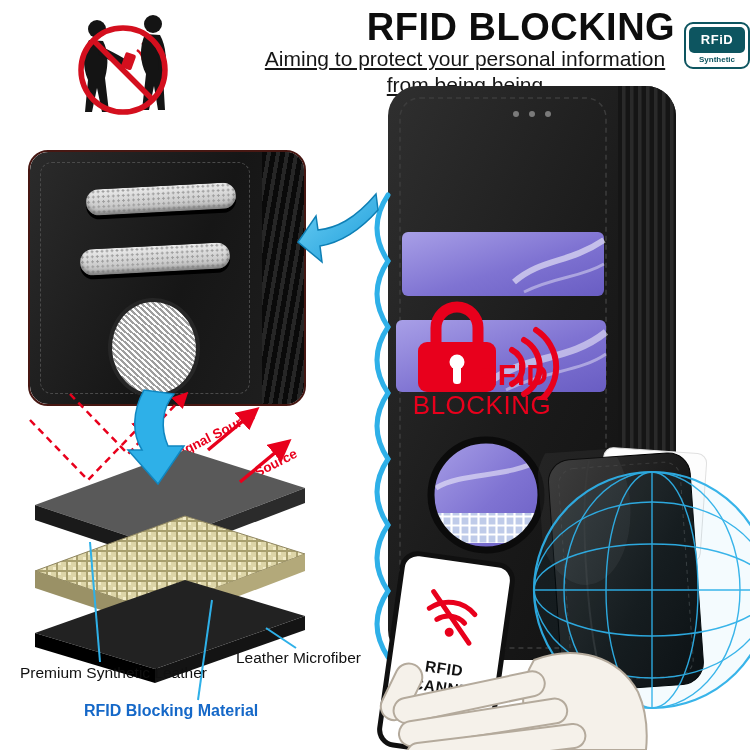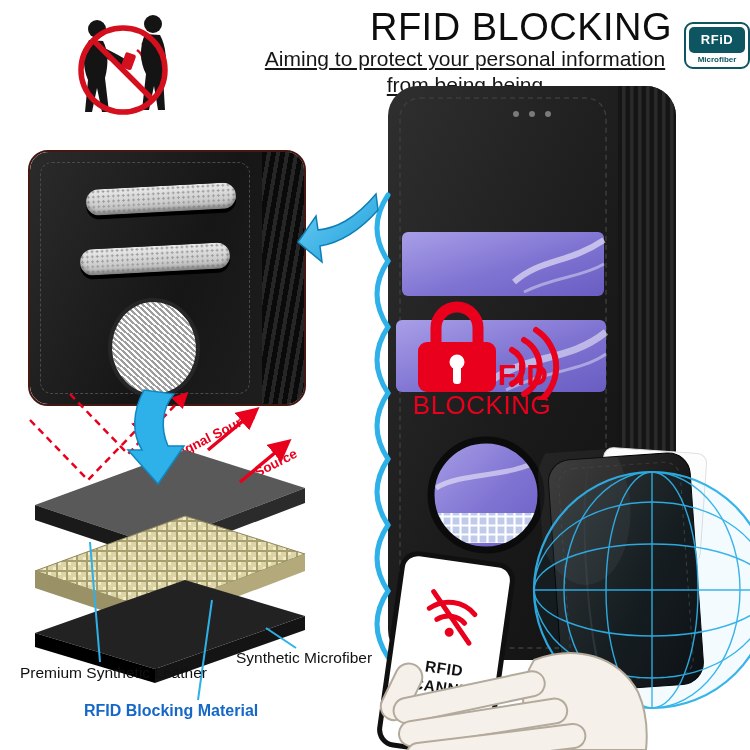--- a/index.html
+++ b/index.html
@@ -1,21 +1,21 @@
 <!DOCTYPE html>
 <html><head>
 <meta charset="utf-8">
 <style>
   html,body{margin:0;padding:0;background:#fff;}
   .canvas{position:relative;width:750px;height:750px;background:#fff;overflow:hidden;
           font-family:"Liberation Sans", sans-serif;color:#111;}
   .abs{position:absolute;}
 
   
-  .title{left:356px;top:6px;width:330px;text-align:center;font-size:38px;font-weight:400;
+  .title{left:356px;top:6px;width:330px;text-align:center;font-size:38px;font-weight:700;
          letter-spacing:.5px;color:#0d0d0d;white-space:nowrap;}
   .subtitle{left:225px;top:46px;width:480px;text-align:center;font-size:21px;line-height:1.22;color:#161616;text-decoration:underline;}
   .badge{left:684px;top:22px;width:56px;border:2px solid #0d5560;border-radius:9px;padding:3px;
          background:#fff;text-align:center;box-sizing:content-box;}
   .badge-top{background:#0d5560;color:#fff;border-radius:5px;font-weight:bold;font-size:13px;
              line-height:26px;letter-spacing:.5px;}
   .badge-bottom{color:#0d5560;font-size:8px;font-weight:bold;margin-top:2px;}
 
   
   .ovl1{left:460px;top:358px;width:104px;text-align:center;font-size:30px;font-weight:900;
@@ -82,21 +82,21 @@
     <line x1="48" y1="36" x2="108" y2="96" stroke="#d40f1e" stroke-width="5.5"></line>
   </svg>
 
   <div class="abs title">RFID BLOCKING</div>
   <div class="abs subtitle">
     <span style="display:block">Aiming to protect your personal information</span>
     <span style="display:block">from being being</span>
   </div>
   <div class="abs badge">
     <div class="badge-top">RFiD</div>
-    <div class="badge-bottom">Microfiber</div>
+    <div class="badge-bottom">Synthetic</div>
   </div>
 
   <svg class="abs" style="left:366px;top:80px;z-index:5" width="330" height="592" viewBox="0 0 330 592">
     <defs>
       <linearGradient id="caseG" x1="0" y1="0" x2="1" y2="1">
         <stop offset="0" stop-color="#2f2f2f"></stop>
           <stop offset=".5" stop-color="#1b1b1b"></stop>
           <stop offset="1" stop-color="#0f0f0f"></stop>
       </linearGradient>
       <linearGradient id="purpG" x1="0" y1="0" x2="1" y2="1">
@@ -226,21 +226,21 @@
 
   <svg class="abs" style="left:0;top:0;z-index:12;pointer-events:none" width="750" height="750">
     <g stroke="#2eb0e8" stroke-width="2">
       <line x1="100" y1="662" x2="90" y2="542"></line>
       <line x1="296" y1="648" x2="266" y2="628"></line>
       <line x1="198" y1="700" x2="212" y2="600"></line>
     </g>
   </svg>
 
   <div class="mat" style="left:20px;top:664px">Premium Synthetic Leather</div>
-  <div class="mat" style="left:236px;top:649px">Synthetic Microfiber</div>
+  <div class="mat" style="left:236px;top:649px">Leather Microfiber</div>
   <div class="mat mat-blue" style="left:84px;top:702px">RFID Blocking Material</div>
 
   <div class="abs card"></div>
 
   <svg class="abs" style="left:545px;top:448px;z-index:31;transform:rotate(-4deg)" width="165" height="250" viewBox="0 0 165 250">
     <defs>
       <linearGradient id="ccG" x1="0" y1="0" x2="1" y2="1">
         <stop offset="0" stop-color="#343434"></stop>
           <stop offset=".6" stop-color="#161616"></stop>
           <stop offset="1" stop-color="#0a0a0a"></stop>

